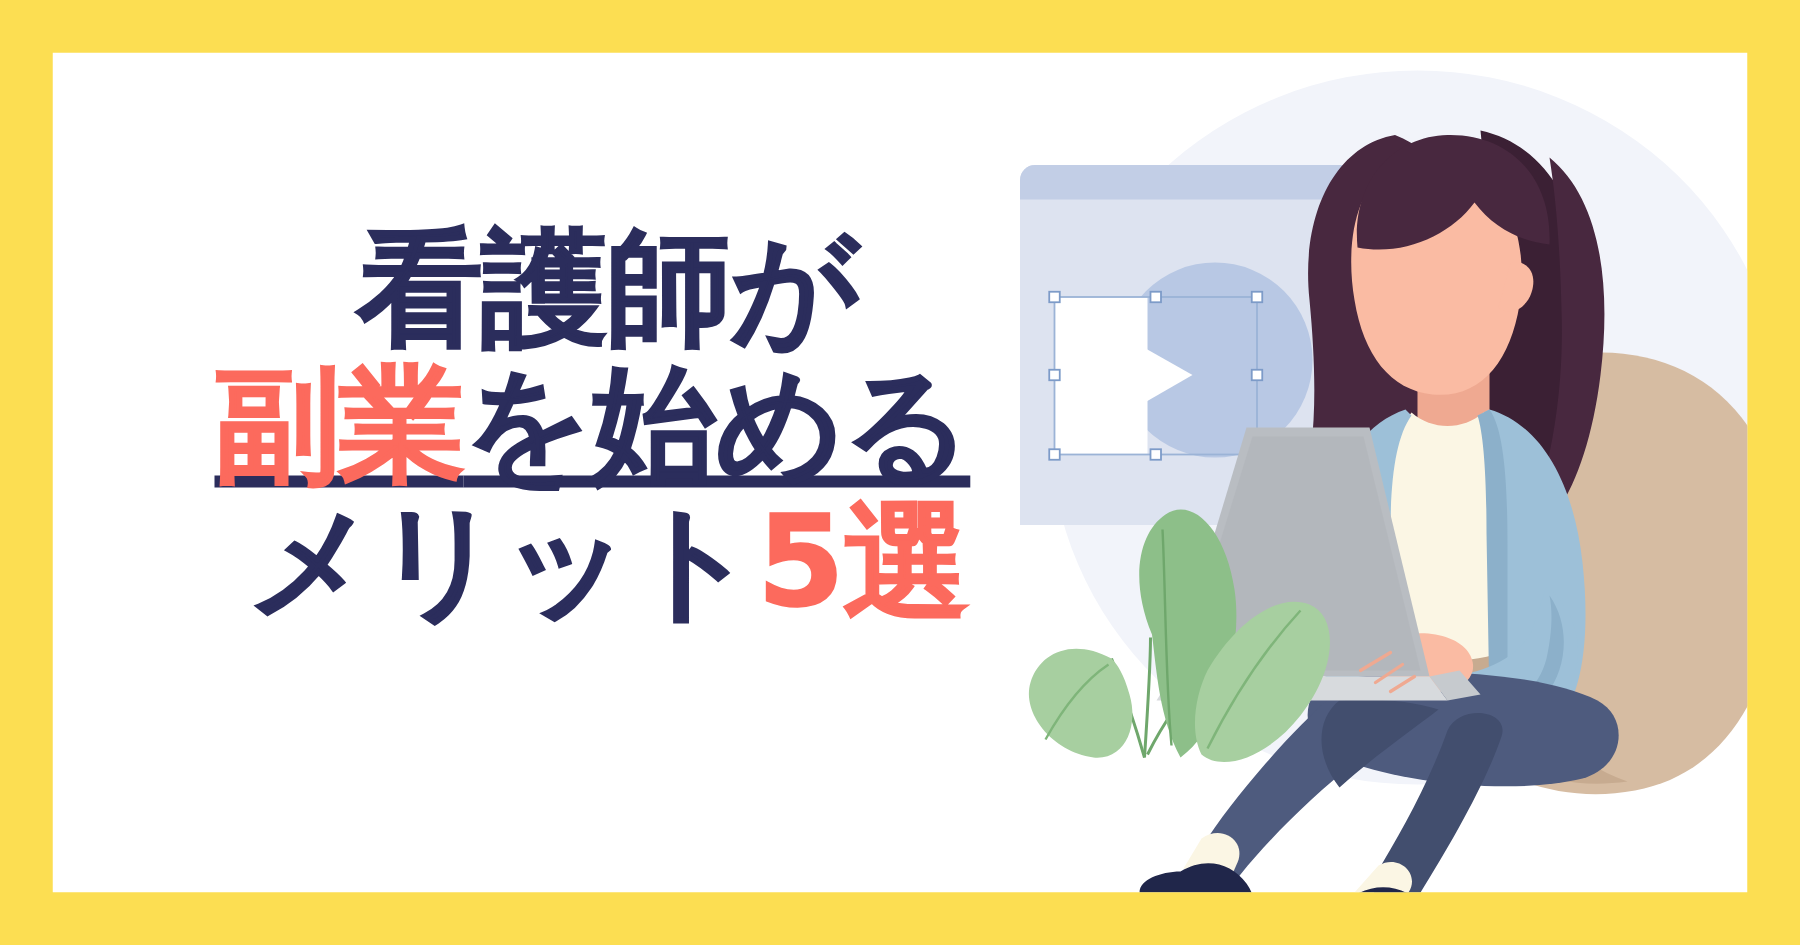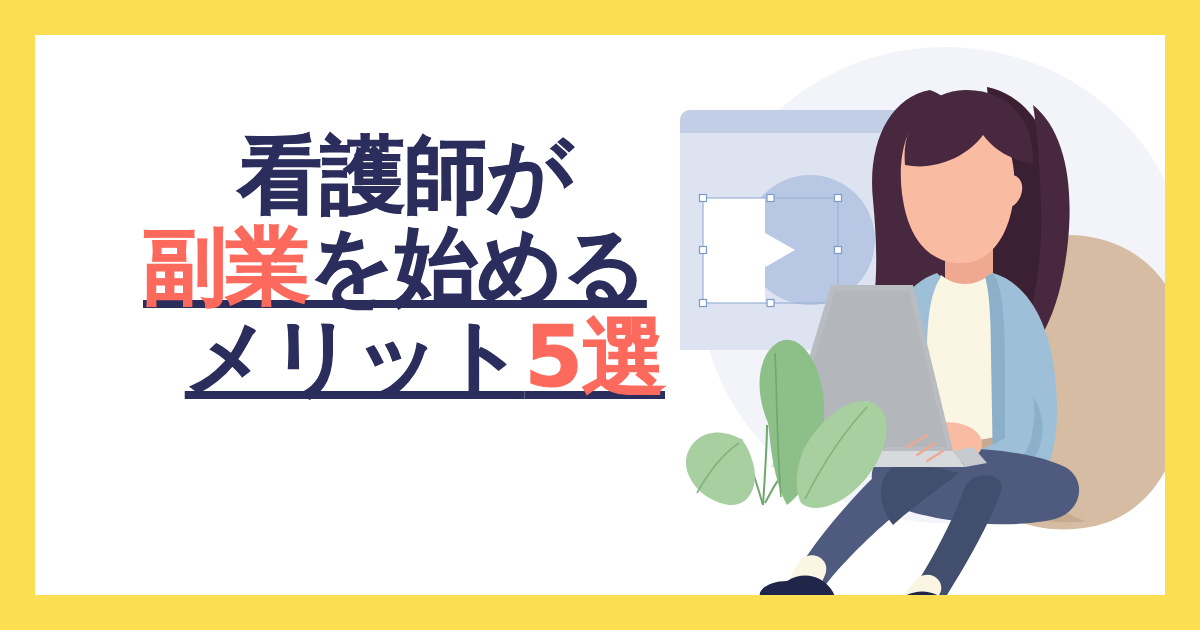--- a/index.html
+++ b/index.html
@@ -41,37 +41,37 @@
     height: 560px;
     background: #FFFFFF;
     overflow: hidden;
     z-index: 5;
   }
 
   
   .headline {
     position: absolute;
     left: 110px;
-    top: 95px;
+    top: 112px;
     width: 520px;
     z-index: 20;
   }
   .line {
     font-weight: 900;
     font-size: 84px;
     line-height: 1.085;
     letter-spacing: -0.012em;
     white-space: nowrap;
     color: #2B2D5C;
     font-family: "DejaVu Sans", "Liberation Sans", sans-serif;
     -webkit-text-stroke: 1.2px currentColor;
   }
   .line-1 { text-align: center; }
   .line-2 { text-align: left; margin-left: -2px; text-decoration: underline; }
-  .line-3 { text-align: right; text-decoration: underline; }
+  .line-3 { text-align: center; }
   .hl-red  { color: #FC6A5D; -webkit-text-stroke: 1.2px #FC6A5D; }
   .hl-navy { color: #2B2D5C; -webkit-text-stroke: 1.2px #2B2D5C; }
 
   
   .illo {
     position: absolute;
     left: 600px;
     top: 0px;
     width: 565px;
     height: 560px;

